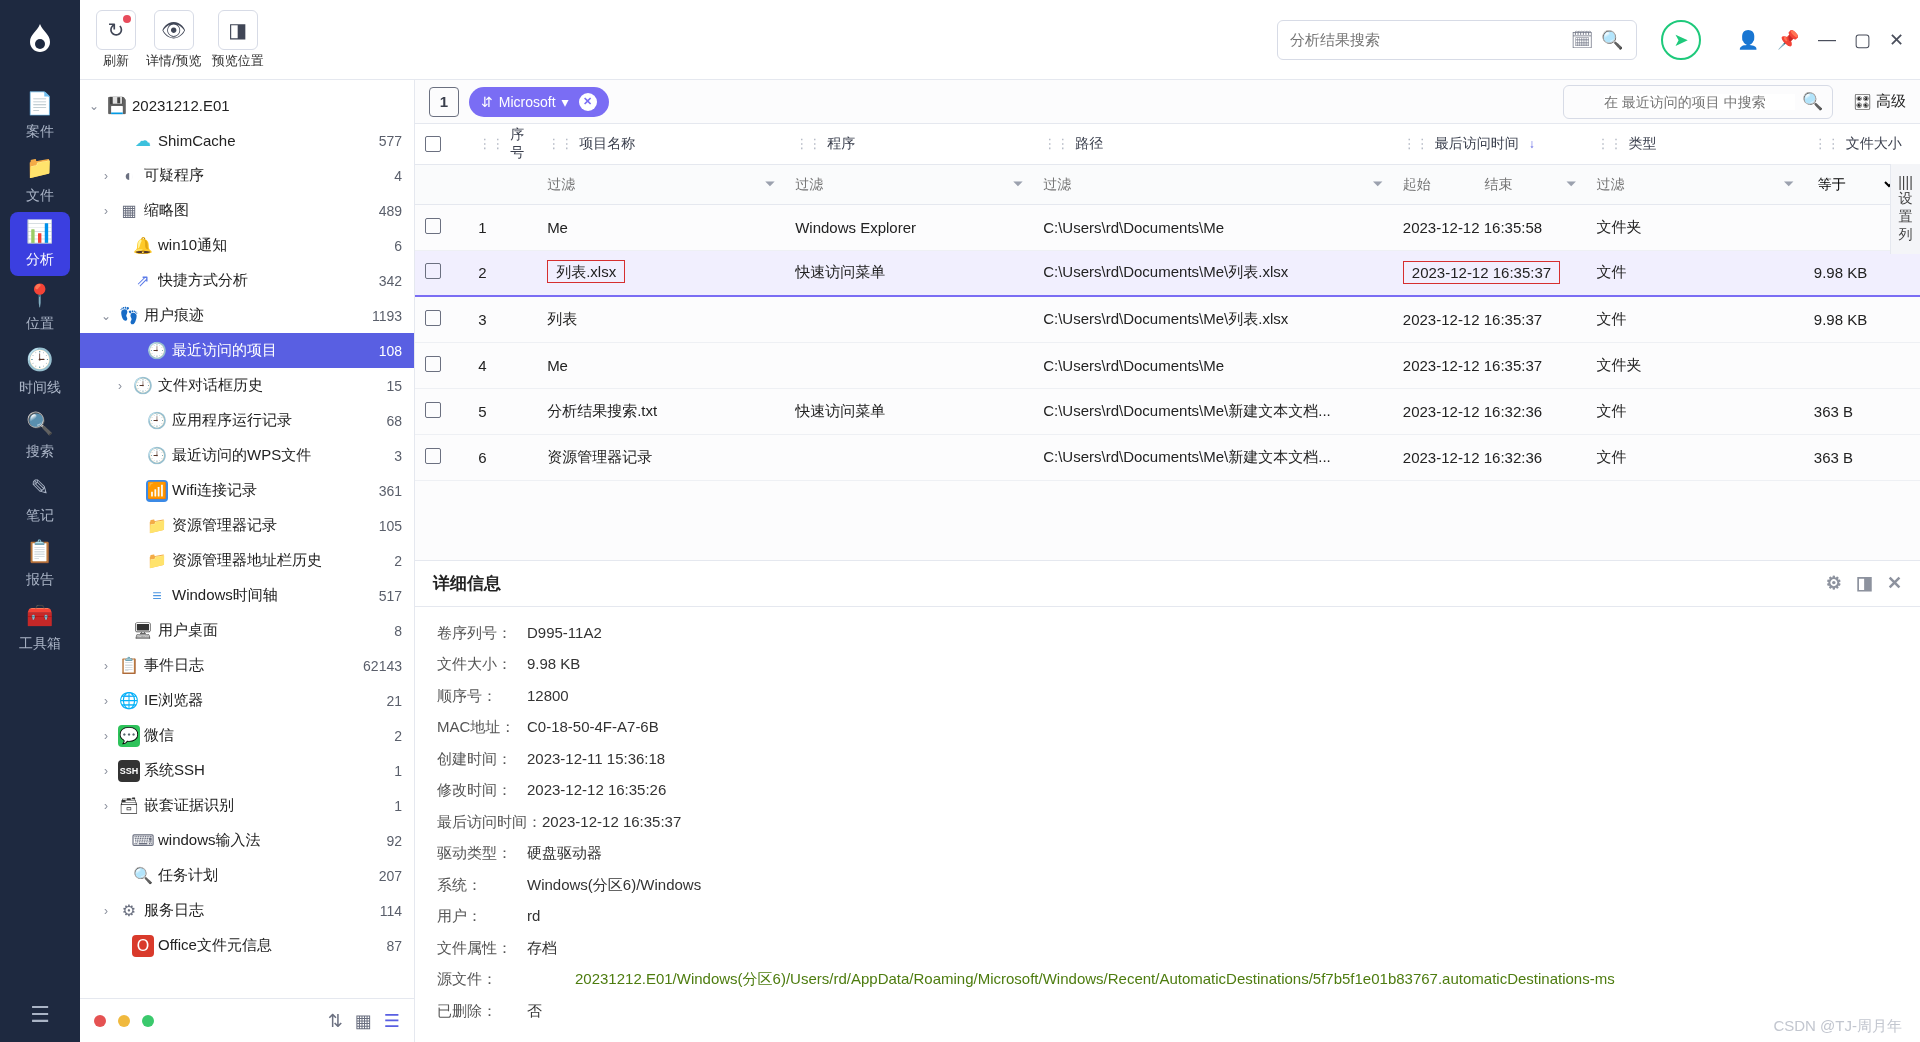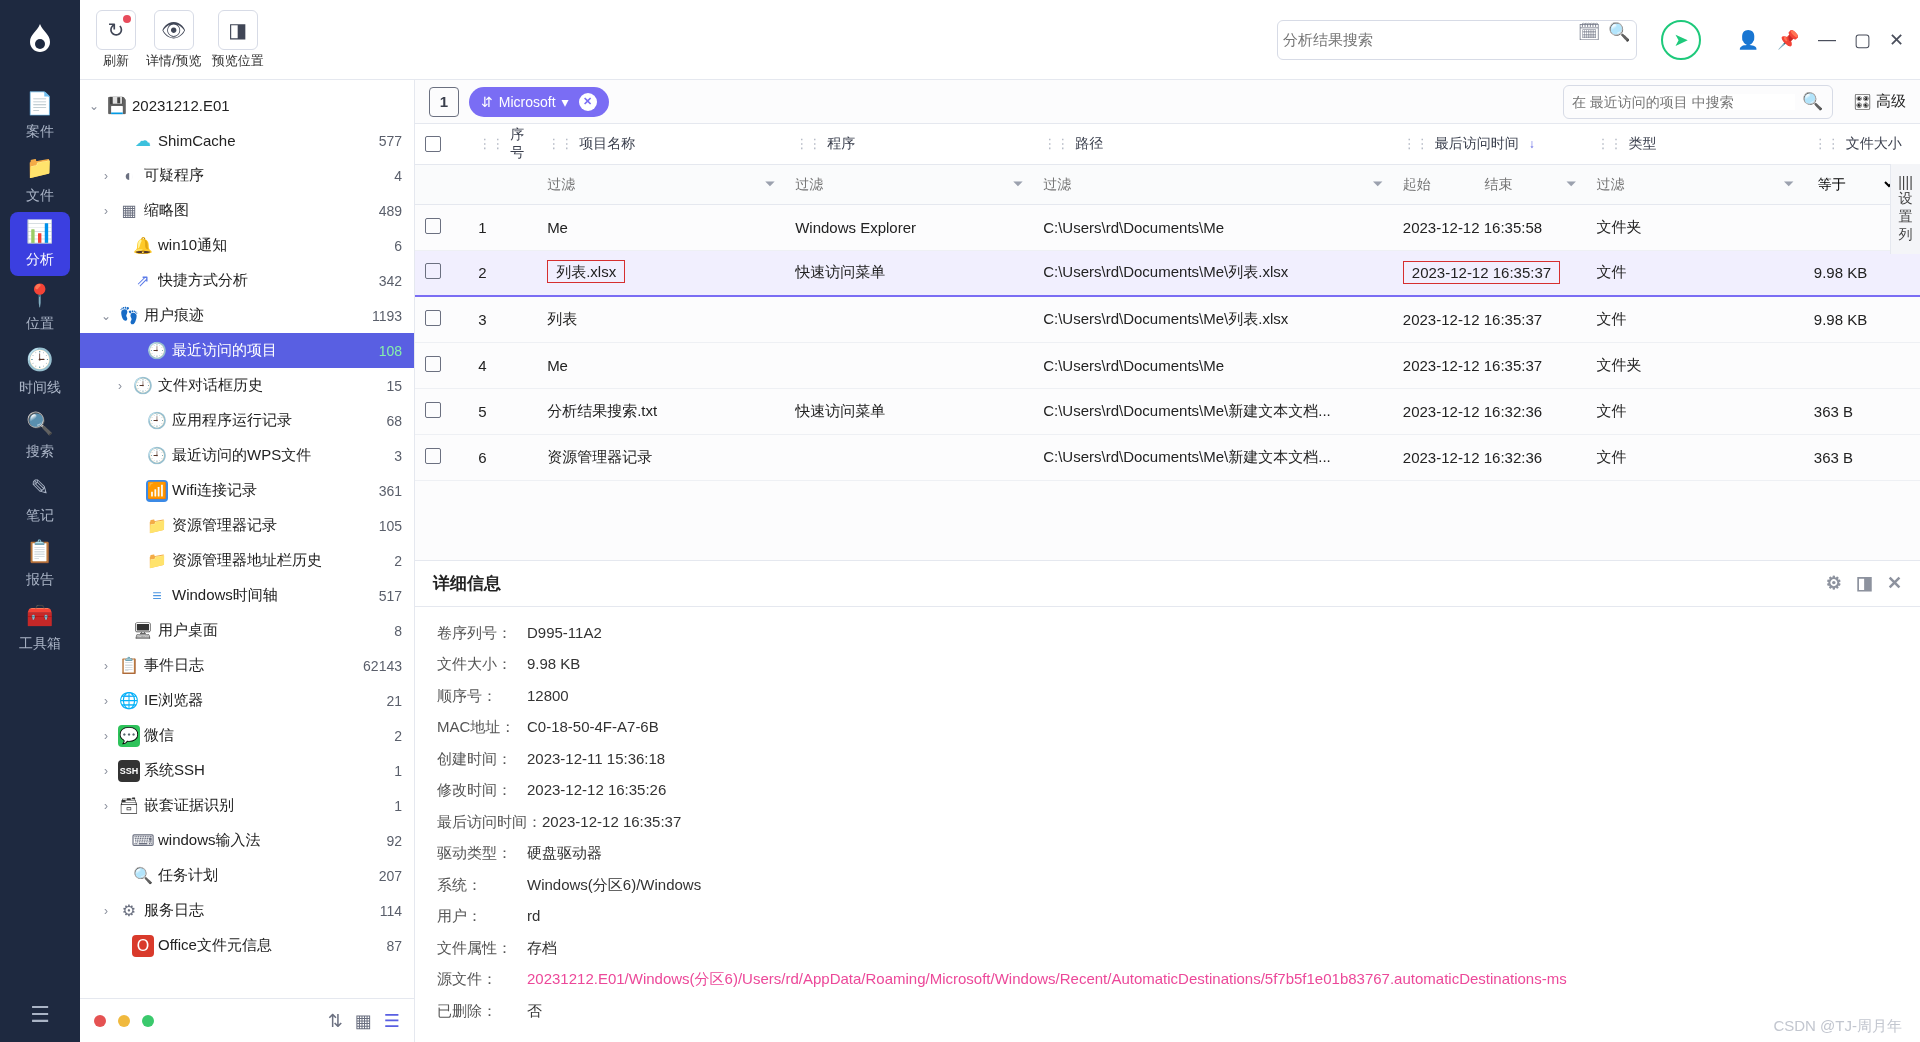--- a/index.html
+++ b/index.html
@@ -17,21 +17,21 @@
 
 .main { flex: 1; display: flex; flex-direction: column; }
 
 
 .topbar { height: 80px; border-bottom: 1px solid #e5e8ef; display: flex; align-items: center; padding: 0 16px; gap: 10px; }
 .topbar .tb-group { display: flex; flex-direction: column; align-items: center; gap: 2px; }
 .topbar .tb-btn { width: 40px; height: 40px; border: 1px solid #d7dbe6; border-radius: 6px; display: flex; align-items: center; justify-content: center; font-size: 20px; cursor: pointer; color: #404656; position: relative; }
 .topbar .tb-lbl { font-size: 13px; color: #333; text-align: center; }
 .topbar .tb-btn .dot { position: absolute; top: 4px; right: 4px; width: 8px; height: 8px; background: #e84c5c; border-radius: 50%; }
 .topbar .flex { flex: 1; }
-.search-box { display: flex; border: 1px solid #d7dbe6; border-radius: 6px; height: 40px; width: 360px; padding: 0 5px; gap: 8px; }
+.search-box { display: flex; align-items: center; border: 1px solid #d7dbe6; border-radius: 6px; height: 40px; width: 360px; padding: 0 12px; gap: 8px; }
 .search-box input { flex: 1; border: none; outline: none; font-size: 15px; color: #6b7080; }
 .search-box .cal, .search-box .mag { color: #6b7080; font-size: 18px; }
 .send-btn { width: 40px; height: 40px; border: 2px solid #1ec97b; border-radius: 50%; display: flex; align-items: center; justify-content: center; color: #1ec97b; font-size: 18px; margin-left: 14px; cursor: pointer; }
 .tb-icons { display: flex; gap: 18px; margin-left: 26px; color: #4a4f5c; font-size: 18px; }
 .tb-icons span { cursor: pointer; }
 
 
 .body { flex: 1; display: flex; overflow: hidden; }
 
 
@@ -40,38 +40,38 @@
 .tree-scroll::-webkit-scrollbar { width: 10px; }
 .tree-scroll::-webkit-scrollbar-thumb { background: #cdd2dc; border-radius: 5px; }
 .tree-item { display: flex; align-items: center; height: 35px; padding: 0 12px 0 0; font-size: 15px; color: #222; cursor: pointer; gap: 4px; }
 .tree-item.active { background: #595fe2; color: #fff; }
 .tree-item .indent { display: inline-block; }
 .tree-item .chev { width: 16px; text-align: center; color: #8a8f9c; font-size: 12px; }
 .tree-item.active .chev { color: #fff; }
 .tree-item .ticon { width: 22px; height: 22px; display: flex; align-items: center; justify-content: center; font-size: 16px; border-radius: 4px; }
 .tree-item .tlabel { flex: 1; white-space: nowrap; overflow: hidden; text-overflow: ellipsis; }
 .tree-item .tcount { font-size: 14px; color: #5a5f6b; min-width: 40px; text-align: right; }
-.tree-item.active .tcount { color: #86efac; }
+.tree-item.active .tcount { color: #ffffff; }
 .tree-footer { height: 44px; border-top: 1px solid #e5e8ef; display: flex; align-items: center; padding: 0 14px; gap: 12px; }
 .tree-footer .tdot { width: 12px; height: 12px; border-radius: 50%; }
 .tree-footer .flex { flex: 1; }
 .tree-footer .fic { color: #6b7080; font-size: 18px; cursor: pointer; }
 .tree-footer .fic.active { color: #595fe2; }
 
 
 .content { flex: 1; display: flex; flex-direction: column; overflow: hidden; background: #fcfcfd; }
 
 
 .filter-bar { height: 44px; display: flex; align-items: center; padding: 0 14px; gap: 10px; border-bottom: 1px solid #e5e8ef; }
 .tab-chip { width: 30px; height: 30px; border: 1px solid #6b7080; border-radius: 4px; display: flex; align-items: center; justify-content: center; font-size: 15px; font-weight: 600; color: #3a3f4d; cursor: pointer; }
 .pill { background: #7a6df4; color: #fff; height: 30px; padding: 0 12px; border-radius: 15px; display: flex; align-items: center; gap: 6px; font-size: 14px; }
 .pill .pclose { background: #fff; color: #7a6df4; width: 18px; height: 18px; border-radius: 50%; display: flex; align-items: center; justify-content: center; font-size: 11px; cursor: pointer; font-weight: bold; margin-left: 4px; }
 .filter-bar .flex { flex: 1; }
 .fsearch { display: flex; align-items: center; border: 1px solid #d7dbe6; border-radius: 6px; height: 34px; width: 270px; padding: 0 8px; gap: 8px; }
-.fsearch input { flex: 1; border: none; outline: none; font-size: 14px; }
+.fsearch input { flex: 1; border: none; outline: none; font-size: 14px; margin-left: 32px; }
 .fsearch .mag { color: #6b7080; font-size: 17px; }
 .adv-btn { margin-left: 10px; display: flex; align-items: center; gap: 4px; font-size: 15px; cursor: pointer; color: #222; }
 
 
 .table-wrap { flex: 1; overflow: auto; position: relative; }
 .table-wrap::-webkit-scrollbar { height: 12px; }
 .table-wrap::-webkit-scrollbar-thumb { background: #cdd2dc; border-radius: 6px; }
 .tbl { width: 100%; border-collapse: collapse; min-width: 1440px; }
 .tbl th { background: #fff; border-bottom: 1px solid #e5e8ef; text-align: left; font-weight: normal; font-size: 14px; color: #3a3f4d; height: 40px; padding: 0 10px; position: sticky; top: 0; }
 .tbl th.hdr2 { background: #fafbfc; position: sticky; top: 40px; }
@@ -89,21 +89,21 @@
 
 .side-cfg { position: absolute; right: 0; top: 40px; width: 30px; background: #f4f5f8; border-left: 1px solid #e5e8ef; padding: 10px 4px; text-align: center; font-size: 14px; color: #444; writing-mode: horizontal-tb; }
 
 
 .detail { border-top: 1px solid #e5e8ef; background: #fff; }
 .detail-hdr { height: 46px; display: flex; align-items: center; padding: 0 18px; border-bottom: 1px solid #e5e8ef; font-size: 17px; font-weight: 600; color: #222; }
 .detail-hdr .flex { flex: 1; }
 .detail-hdr .dic { color: #8d929e; font-size: 18px; margin-left: 14px; cursor: pointer; }
 .detail-body { padding: 10px 22px 16px; font-size: 15px; color: #333; line-height: 2.1; overflow-y: auto; }
 .detail-body .drow .dlbl { color: #555; display: inline-block; min-width: 90px; }
-.detail-body .drow .dval.link { color: #ec4899; }
+.detail-body .drow .dval.link { color: #4d7c0f; margin-left: 48px; }
 .watermark { position: fixed; right: 18px; bottom: 6px; color: #c2c6cf; font-size: 15px; }
 </style>
 </head>
 <body>
 
 <div class="nav-rail">
   <div class="logo">
     <svg width="40" height="40" viewBox="0 0 40 40">
         <path d="M20 6c-3 8-10 10-10 18 0 6 5 10 10 10s10-4 10-10c0-8-7-10-10-18z" fill="#fff"></path>
         <circle cx="20" cy="26" r="5" fill="#1e2940"></circle>

